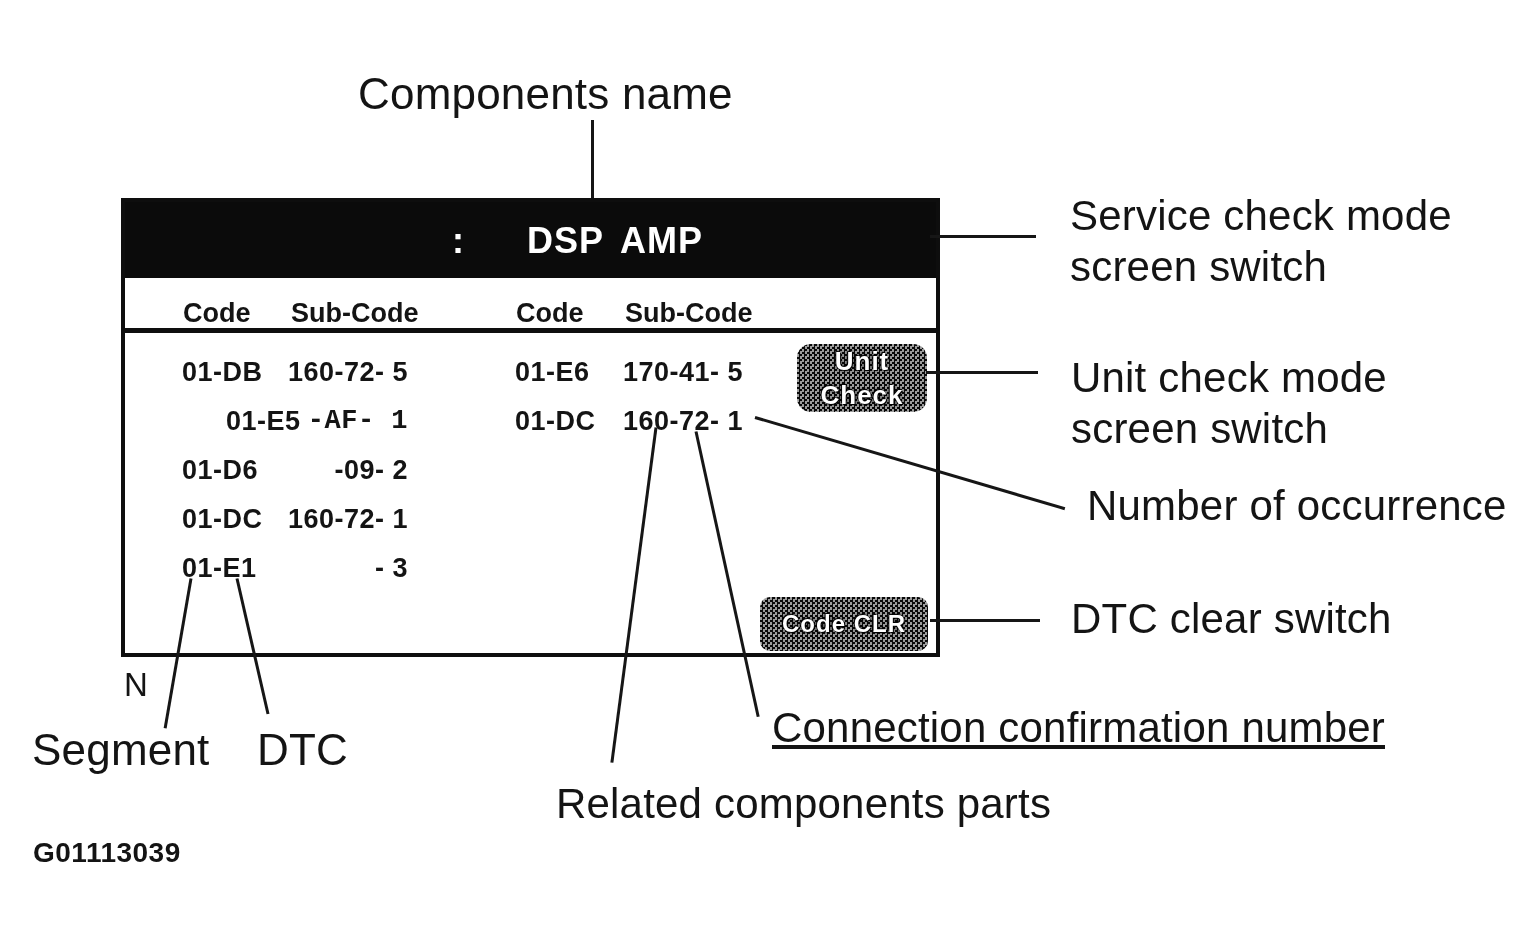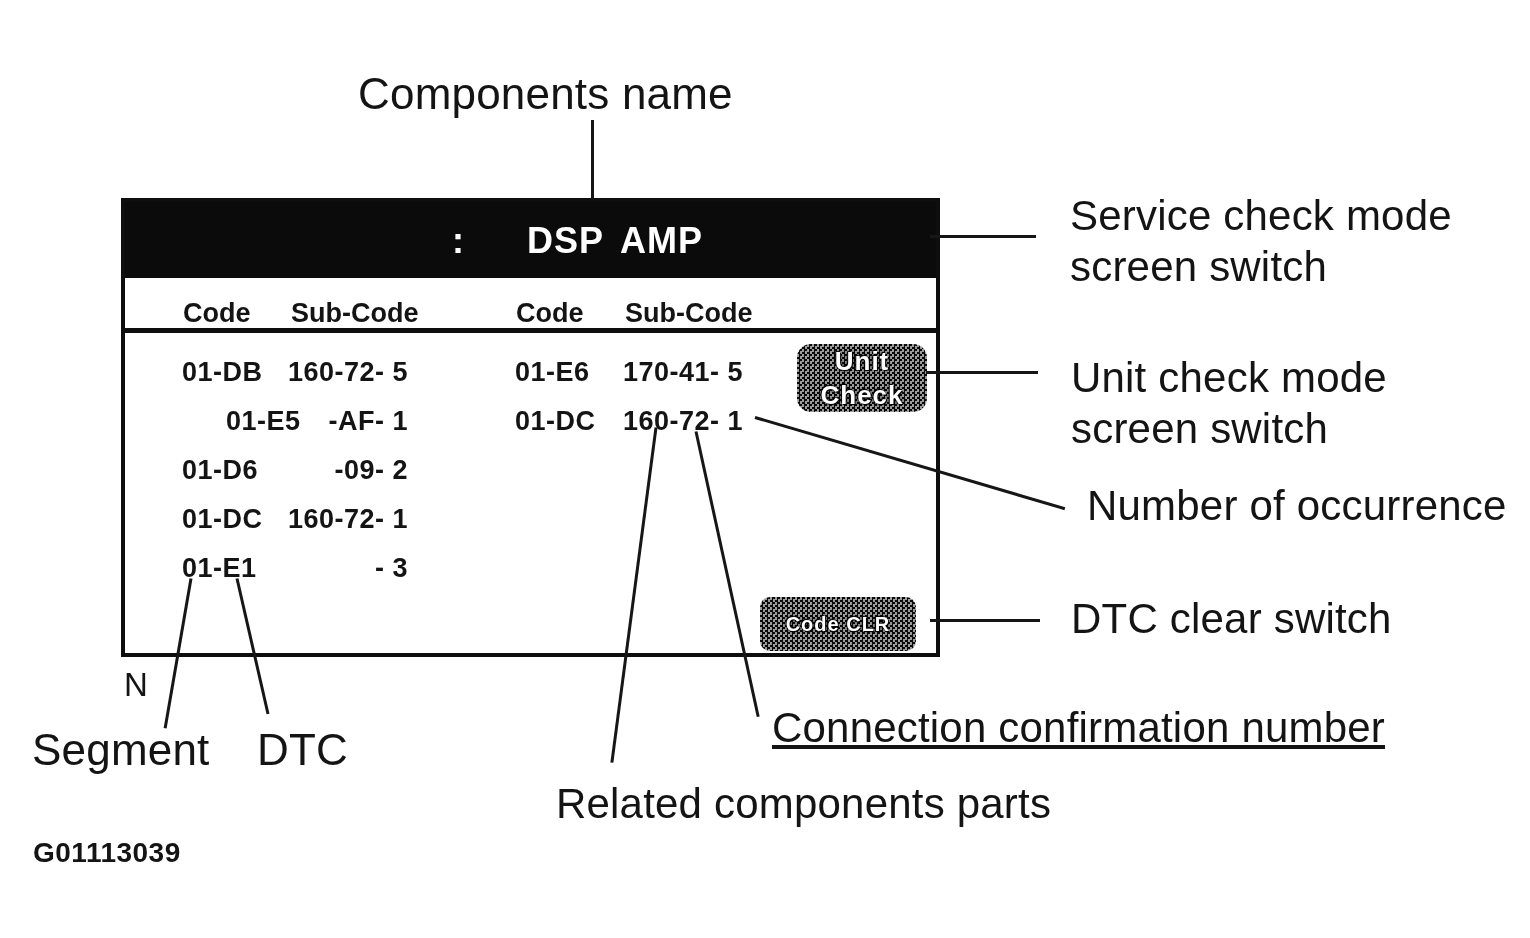--- a/index.html
+++ b/index.html
@@ -30,21 +30,21 @@
   .btn{
     position:absolute; display:flex; align-items:center; justify-content:center;
     color:var(--button-text); font-weight:bold; text-align:center;
     background-image:repeating-conic-gradient(var(--dither-dark) 0% 25%, var(--dither-light) 0% 50%);
     background-size:5px 5px;
     text-shadow:1px 1px 0 #000, -1px -1px 1px #000, 0 0 4px #000;
     border:none; cursor:pointer; white-space:pre-line; letter-spacing:1px;
   }
   .btn-service{left:635px; top:12px; width:168px; height:58px; font-size:29px; border-radius:5px;}
   .btn-unit{left:672px; top:142px; width:130px; height:68px; font-size:26px; line-height:34px; border-radius:14px;}
-  .btn-clr{left:635px; top:395px; width:156px; height:54px; font-size:20px; border-radius:10px;}
+  .btn-clr{left:635px; top:395px; width:168px; height:54px; font-size:24px; border-radius:10px;}
   .thead{position:absolute; top:96px; font-size:27px; font-weight:bold; white-space:nowrap;}
   .rule{position:absolute; left:0; top:126px; width:100%; height:5px; background:#0e0e0e;}
   .cell{position:absolute; font-size:27px; font-weight:bold; white-space:pre; letter-spacing:0.5px;}
   .cell.num{width:148px; text-align:right;}
   .figid{position:absolute; left:33px; top:837px; font-size:28px; font-weight:600; letter-spacing:0.5px;}
   .nmark{position:absolute; left:124px; top:666px; font-size:33px;}
 </style>
 </head>
 <body>
 
@@ -61,21 +61,21 @@
 
     <span class="thead" style="left:58px;">Code</span>
     <span class="thead" style="left:166px;">Sub-Code</span>
     <span class="thead" style="left:391px;">Code</span>
     <span class="thead" style="left:500px;">Sub-Code</span>
     <div class="rule"></div>
 
     <span class="cell" style="left:57px;  top:155px;">01-DB</span>
     <span class="cell num" style="left:135px; top:155px;">160-72- 5</span>
     <span class="cell" style="left:57px;  top:204px;margin-left:44px;">01-E5</span>
-    <span class="cell num" style="left:135px; top:204px;">-AF- 1</span>
+    <span class="cell num" style="left:135px; top:204px;font-family:Liberation Mono, monospace;">-AF- 1</span>
     <span class="cell" style="left:57px;  top:253px;">01-D6</span>
     <span class="cell num" style="left:135px; top:253px;">-09- 2</span>
     <span class="cell" style="left:57px;  top:302px;">01-DC</span>
     <span class="cell num" style="left:135px; top:302px;">160-72- 1</span>
     <span class="cell" style="left:57px;  top:351px;text-align:center;">01-E1</span>
     <span class="cell num" style="left:135px; top:351px;">- 3</span>
 
     <span class="cell" style="left:390px; top:155px;">01-E6</span>
     <span class="cell num" style="left:470px; top:155px;">170-41- 5</span>
     <span class="cell" style="left:390px; top:204px;">01-DC</span>

